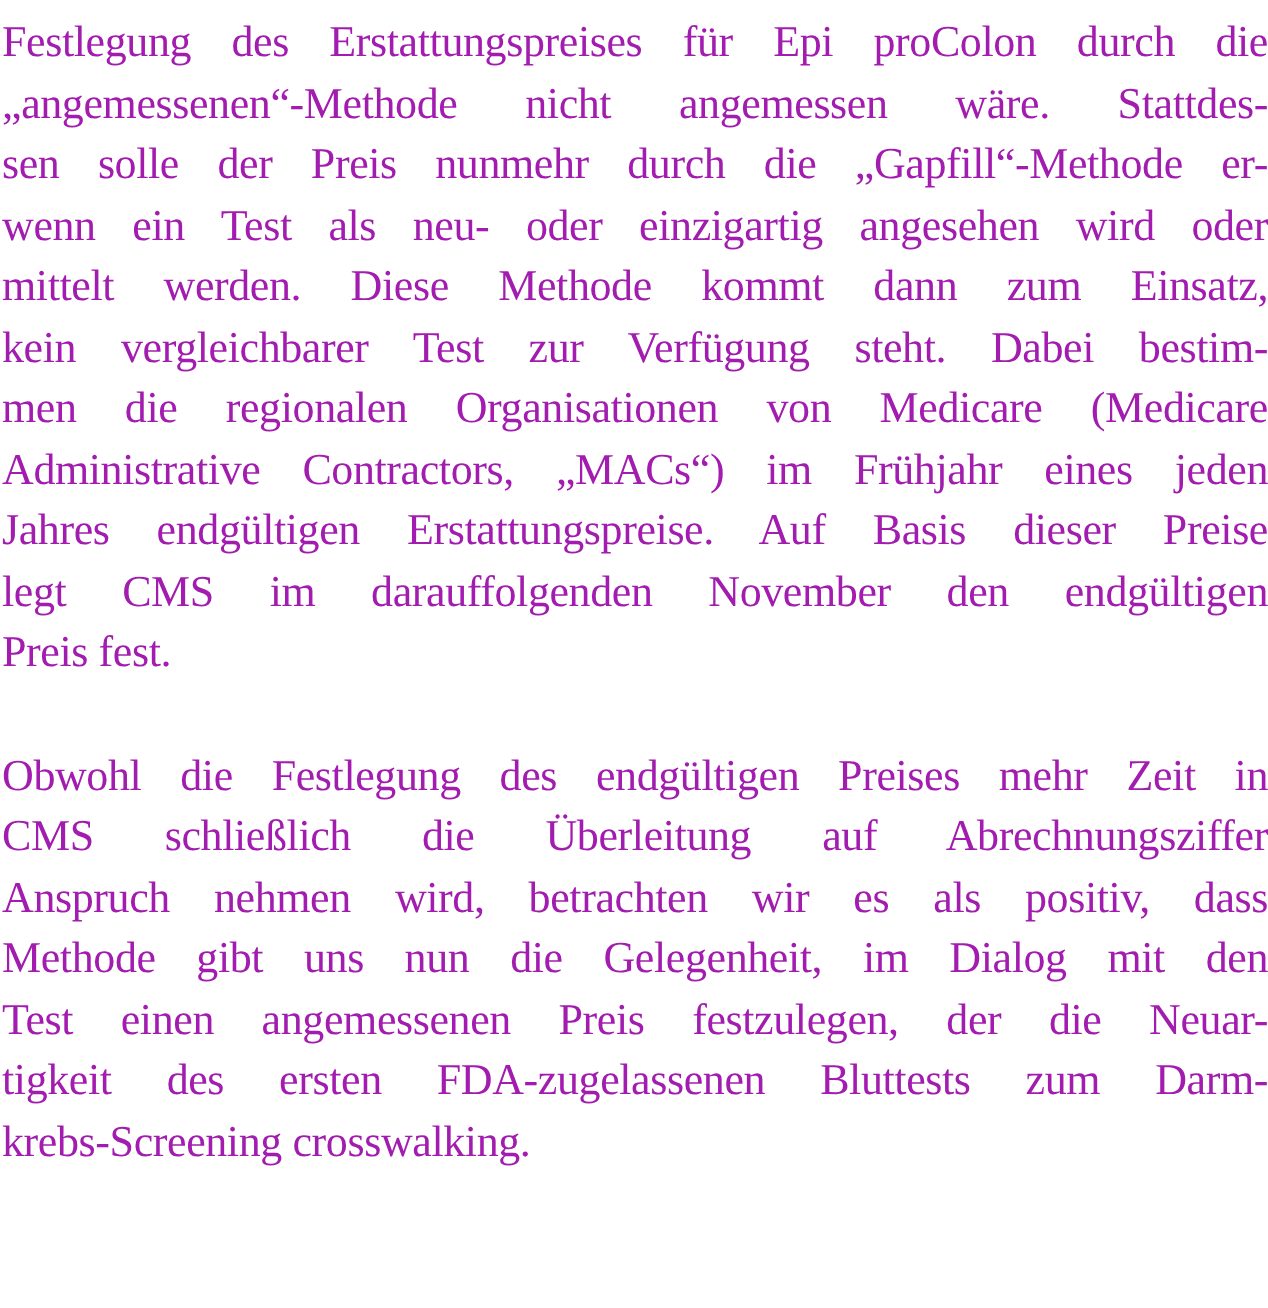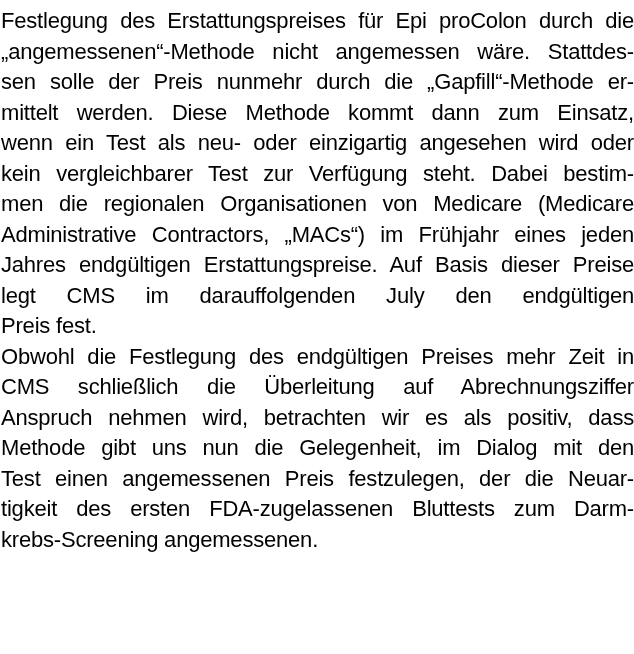--- a/index.html
+++ b/index.html
@@ -7,28 +7,29 @@
     padding: 0;
     background: #ffffff;
   }
   .page {
     width: 634px;
     height: 654px;
     box-sizing: border-box;
     background: #ffffff;
     padding: 6px 12px 0 1px;
     overflow: hidden;
-    font-family: Liberation Sans, sans-serif;
-    color: #000000;
+    font-family: Liberation Serif, serif;
+    color: #a21caf;
   }
   .paragraph {
     margin: 0;
     width: 633px;
   }
   .paragraph + .paragraph {
+    margin-top: 31px;
   }
   .line {
     font-size: 22px;
     line-height: 30.5px;
     letter-spacing: -0.2px;
     text-align: justify;
     text-align-last: justify;
     -moz-text-align-last: justify;
     white-space: normal;
   }
@@ -39,33 +40,33 @@
 </style>
 </head>
 <body>
 
 <main class="page">
 
   <div class="paragraph">
     <div class="line">Festlegung des Erstattungspreises für Epi proColon durch die</div>
     <div class="line">„angemessenen“-Methode nicht angemessen wäre. Stattdes-</div>
     <div class="line">sen solle der Preis nunmehr durch die „Gapfill“-Methode er-</div>
+    <div class="line">wenn ein Test als neu- oder einzigartig angesehen wird oder</div>
     <div class="line">mittelt werden. Diese Methode kommt dann zum Einsatz,</div>
-    <div class="line">wenn ein Test als neu- oder einzigartig angesehen wird oder</div>
     <div class="line">kein vergleichbarer Test zur Verfügung steht. Dabei bestim-</div>
     <div class="line">men die regionalen Organisationen von Medicare (Medicare</div>
     <div class="line">Administrative Contractors, „MACs“) im Frühjahr eines jeden</div>
     <div class="line">Jahres endgültigen Erstattungspreise. Auf Basis dieser Preise</div>
-    <div class="line">legt CMS im darauffolgenden July den endgültigen</div>
+    <div class="line">legt CMS im darauffolgenden November den endgültigen</div>
     <div class="line last">Preis fest.</div>
   </div>
 
   <div class="paragraph">
     <div class="line">Obwohl die Festlegung des endgültigen Preises mehr Zeit in</div>
     <div class="line">CMS schließlich die Überleitung auf Abrechnungsziffer</div>
     <div class="line">Anspruch nehmen wird, betrachten wir es als positiv, dass</div>
     <div class="line">Methode gibt uns nun die Gelegenheit, im Dialog mit den</div>
     <div class="line">Test einen angemessenen Preis festzulegen, der die Neuar-</div>
     <div class="line">tigkeit des ersten FDA-zugelassenen Bluttests zum Darm-</div>
-    <div class="line last">krebs-Screening angemessenen.</div>
+    <div class="line last">krebs-Screening crosswalking.</div>
   </div>
 
 </main>
 
 </body></html>

